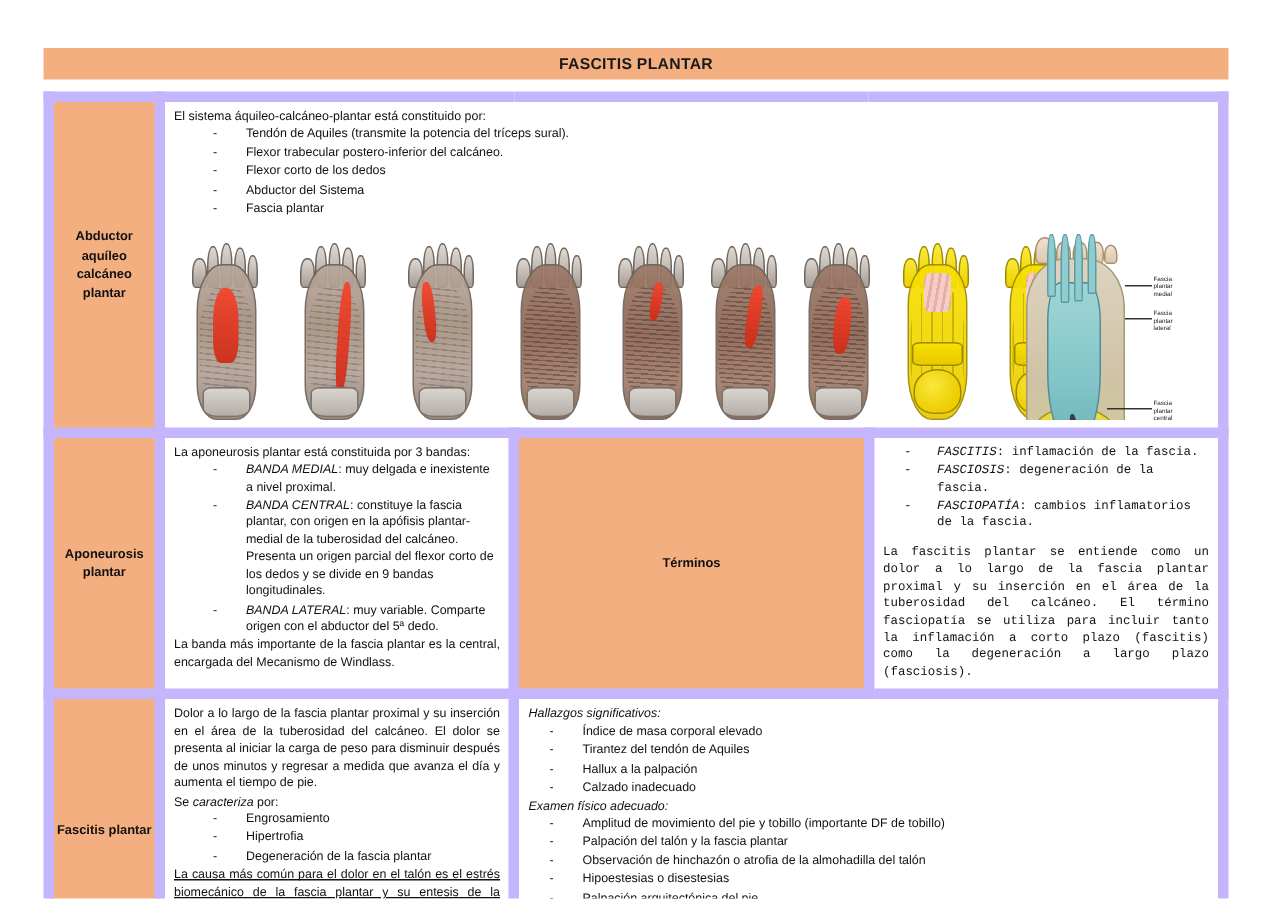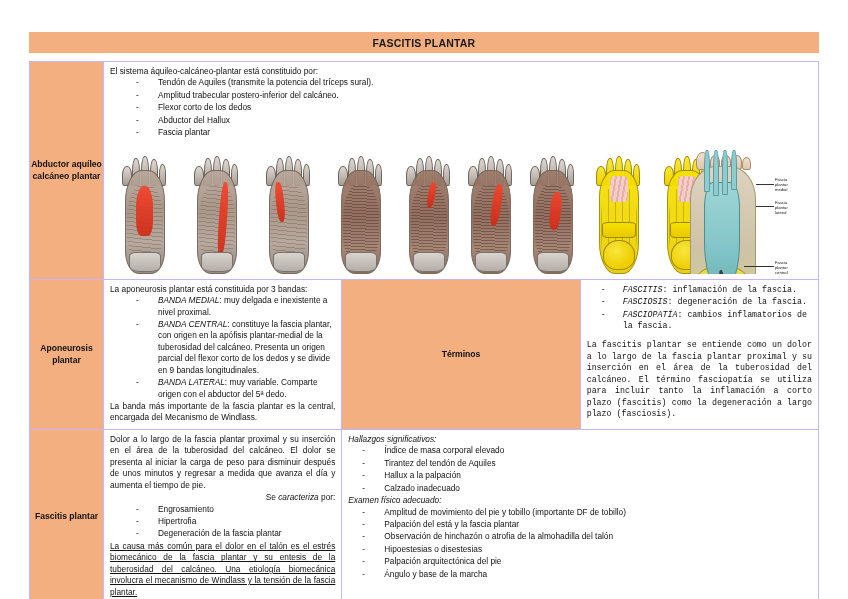--- a/index.html
+++ b/index.html
@@ -31,21 +31,21 @@
   }
   
   .tbl {
     position: absolute;
     left: 29px; top: 61px;
     width: 790px;
     border-collapse: collapse;
     table-layout: fixed;
   }
   .tbl td {
-    border: 1px solid #c4b5fd;
+    border: 7px solid #c4b5fd;
     vertical-align: top;
     padding: 0;
   }
   .rowlabel {
     background: #F4AF81;
     width: 74px;
     text-align: center;
     vertical-align: middle !important;
     font-size: 8.6px;
     font-weight: bold;
@@ -287,23 +287,23 @@
   <table class="tbl">
 
     <tbody>
         <tr>
       <td class="rowlabel">Abductor aquíleo calcáneo plantar</td>
       <td colspan="3">
         <div class="cellbody" style="position:relative;">
           <p>El sistema áquileo-calcáneo-plantar está constituido por:</p>
           <ul class="dash">
             <li>Tendón de Aquiles (transmite la potencia del tríceps sural).</li>
-            <li>Amplitud trabecular postero-inferior del calcáneo.</li>
+            <li>Flexor trabecular postero-inferior del calcáneo.</li>
             <li>Flexor corto de los dedos</li>
-            <li>Abductor del Hallux</li>
+            <li>Abductor del Sistema</li>
             <li>Fascia plantar</li>
           </ul>
 
           <div class="imgstrip">
 
             <div class="foot f1" style="left:6px;">
               <div class="toes">
                     <span class="toe t1"></span>
                     <span class="toe t2"></span>
                     <span class="toe t3"></span>
@@ -507,42 +507,42 @@
           <p class="justify" style="margin-top:8px;">La fascitis plantar se entiende como un dolor a lo largo de la fascia plantar proximal y su inserción en el área de la tuberosidad del calcáneo. El término fasciopatía se utiliza para incluir tanto la inflamación a corto plazo (fascitis) como la degeneración a largo plazo (fasciosis).</p>
         </div>
       </td>
     </tr>
 
     <tr>
       <td class="rowlabel">Fascitis plantar</td>
       <td>
         <div class="cellbody">
           <p class="justify">Dolor a lo largo de la fascia plantar proximal y su inserción en el área de la tuberosidad del calcáneo. El dolor se presenta al iniciar la carga de peso para disminuir después de unos minutos y regresar a medida que avanza el día y aumenta el tiempo de pie.</p>
-          <p style="margin-top:1px;text-align:right;"><span>Se </span><span class="it">caracteriza</span><span> por:</span></p>
+          <p style="margin-top:1px;"><span>Se </span><span class="it">caracteriza</span><span> por:</span></p>
           <ul class="dash">
             <li>Engrosamiento</li>
             <li>Hipertrofia</li>
             <li>Degeneración de la fascia plantar</li>
           </ul>
           <p class="justify" style="margin-top:1px;text-decoration:underline;">La causa más común para el dolor en el talón es el estrés biomecánico de la fascia plantar y su entesis de la tuberosidad del calcáneo. Una etiología biomecánica involucra el mecanismo de Windlass y la tensión de la fascia plantar.</p>
         </div>
       </td>
       <td colspan="2">
         <div class="cellbody">
           <p class="it">Hallazgos significativos:</p>
           <ul class="dash" style="padding-left:14px;">
             <li>Índice de masa corporal elevado</li>
             <li>Tirantez del tendón de Aquiles</li>
             <li>Hallux a la palpación</li>
             <li>Calzado inadecuado</li>
           </ul>
           <p class="it" style="margin-top:1px;">Examen físico adecuado:</p>
           <ul class="dash" style="padding-left:14px;">
             <li>Amplitud de movimiento del pie y tobillo (importante DF de tobillo)</li>
-            <li>Palpación del está y la fascia plantar</li>
+            <li>Palpación del talón y la fascia plantar</li>
             <li>Observación de hinchazón o atrofia de la almohadilla del talón</li>
             <li>Hipoestesias o disestesias</li>
             <li>Palpación arquitectónica del pie</li>
             <li>Ángulo y base de la marcha</li>
           </ul>
         </div>
       </td>
     </tr>
 
   </tbody>

